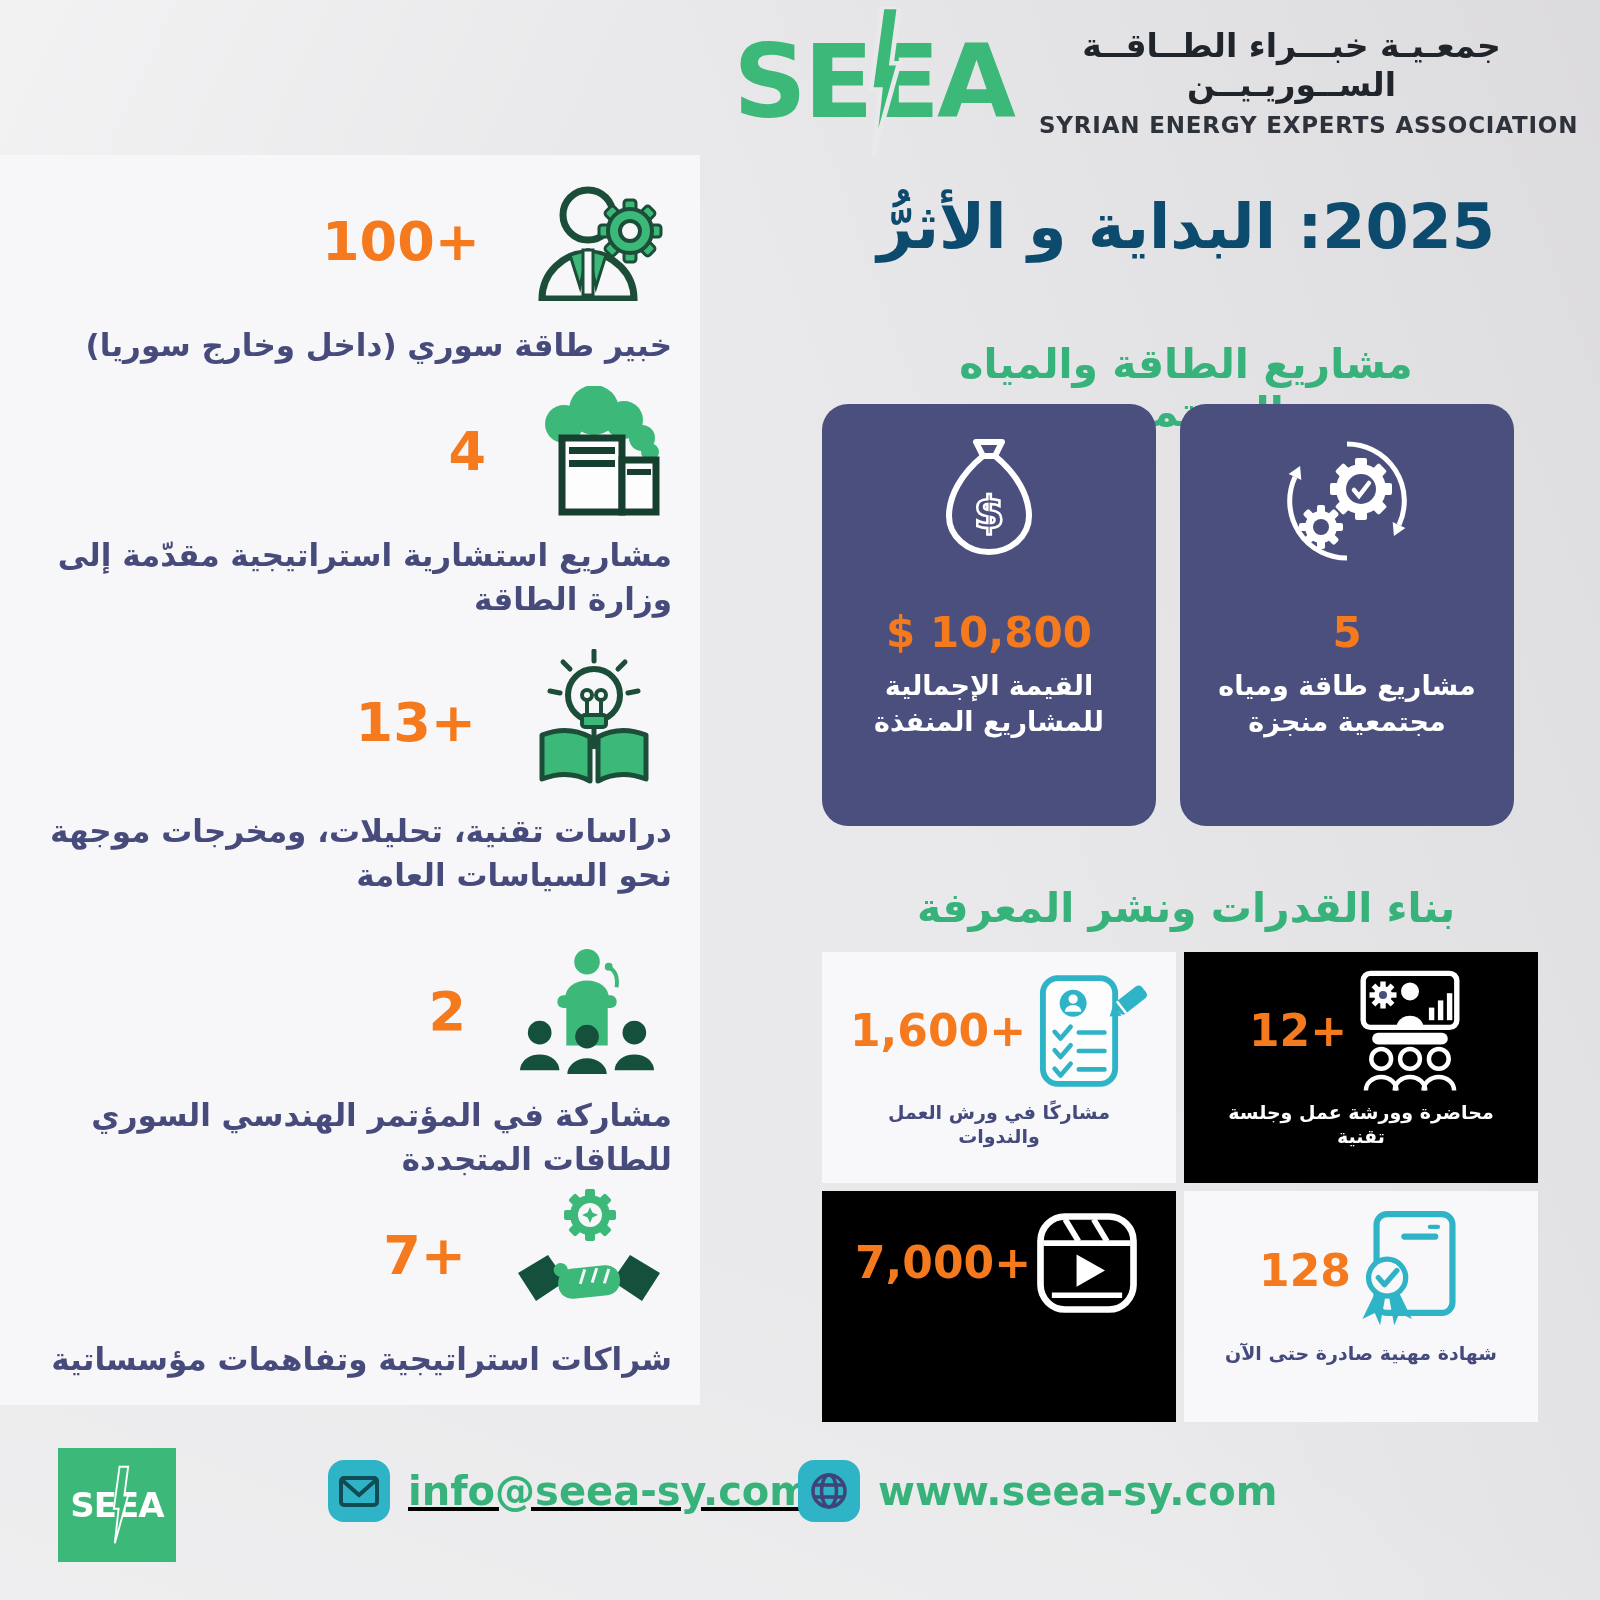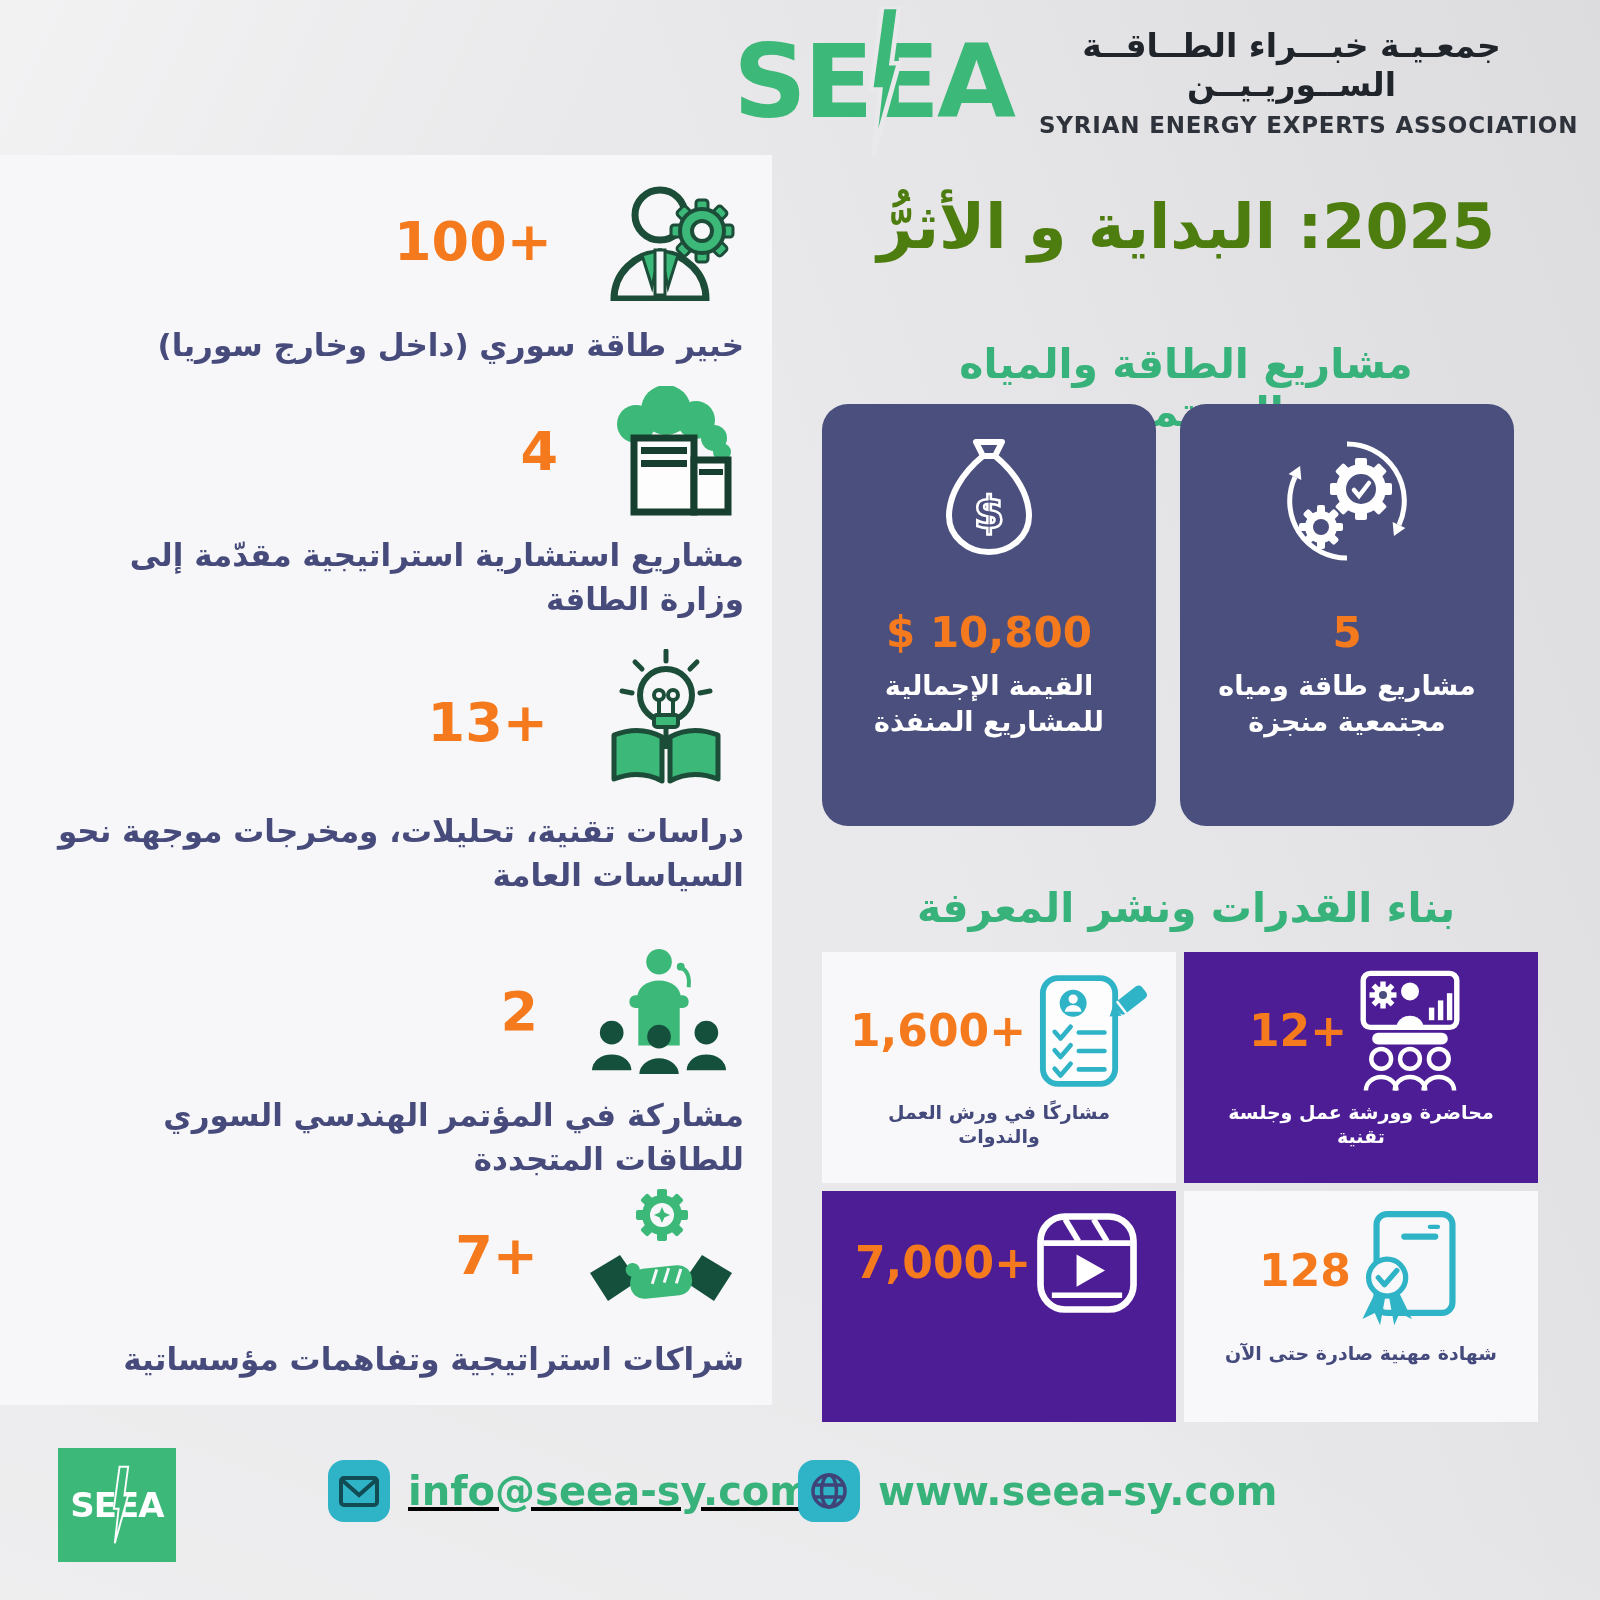--- a/index.html
+++ b/index.html
@@ -11,46 +11,46 @@
                    linear-gradient(20deg,rgba(255,255,255,.25) 0%,rgba(255,255,255,0) 30%);}
   
   .logo-block{position:absolute;top:26px;right:56px;display:flex;align-items:center;gap:26px;z-index:2;}
   .wordmark{position:relative;font-size:102px;font-weight:bold;letter-spacing:-3px;color:#3cb878;line-height:1;}
   .wordmark .bolt{position:absolute;left:130px;top:-24px;}
   .org-names{display:flex;flex-direction:column;gap:8px;width:505px;}
   .org-ar{font-size:33px;font-weight:bold;color:#20242b;text-align:center;direction:rtl;}
   .org-en{font-size:23px;font-weight:bold;color:#2e323a;letter-spacing:.8px;white-space:nowrap;}
   
   .page-title{position:absolute;top:190px;right:84px;width:660px;text-align:center;direction:rtl;
-        font-size:62px;font-weight:bold;color:#4d7c0f;line-height:1.2;}
+        font-size:62px;font-weight:bold;color:#0c4a6e;line-height:1.2;}
   .section-heading{position:absolute;right:84px;width:660px;text-align:center;direction:rtl;
         font-size:41px;font-weight:bold;color:#36b27a;}
   .heading-projects{top:340px;}
   .heading-capacity{top:884px;}
   
-  .left-panel{position:absolute;left:0;top:155px;width:772px;height:1250px;background:#f7f7f9;}
+  .left-panel{position:absolute;left:0;top:155px;width:700px;height:1250px;background:#f7f7f9;}
   .stat{position:absolute;left:0;right:0;}
   .stat-top{display:flex;align-items:center;justify-content:flex-end;gap:48px;padding-right:36px;height:142px;}
   .stat-number{font-size:54px;font-weight:bold;color:#f5791d;direction:ltr;line-height:1;}
   .stat-label{margin-top:10px;direction:rtl;text-align:right;padding:0 28px 0 40px;
         font-size:31px;font-weight:bold;color:#474b7c;line-height:1.42;}
   
   .cards{position:absolute;top:404px;left:822px;width:692px;display:flex;direction:rtl;gap:24px;}
   .card{flex:1;height:422px;box-sizing:border-box;background:#4b4f7e;border-radius:26px;
         display:flex;flex-direction:column;align-items:center;padding:26px 10px 18px;}
   .card-icon{height:142px;display:flex;align-items:center;justify-content:center;}
   .card-number{margin-top:40px;font-size:42px;font-weight:bold;color:#f5791d;direction:ltr;line-height:1;}
   .card-label{margin-top:14px;font-size:27px;font-weight:bold;color:#ffffff;text-align:center;
         direction:rtl;line-height:1.33;padding:0 10px;}
   
   .grid{position:absolute;top:952px;left:822px;width:716px;display:grid;
         grid-template-columns:1fr 1fr;grid-auto-rows:231px;gap:8px;}
   .cell{box-sizing:border-box;overflow:hidden;}
   .cell.light{background:#f8f8fa;}
-  .cell.purple{background:#4c1d95;}
+  .cell.purple{background:#000000;}
   .cell-top{display:flex;align-items:center;justify-content:center;padding-top:16px;}
   .cell-number{font-size:44px;font-weight:bold;color:#f5791d;direction:ltr;line-height:1;}
   .cell-label{margin-top:6px;text-align:center;direction:rtl;font-size:19px;font-weight:bold;line-height:1.28;padding:0 26px;}
   .cell.light .cell-label{color:#454a7d;}
   .cell.purple .cell-label{color:#ffffff;}
   
   .footer-logo-box{position:absolute;left:58px;top:1448px;width:118px;height:114px;background:#3cb878;
         display:flex;align-items:center;justify-content:center;}
   .footer-logo-box .logo-text{position:relative;z-index:1;color:#ffffff;font-size:34px;font-weight:bold;letter-spacing:-1px;}
   .footer-logo-box .bolt{position:absolute;left:52px;top:8px;z-index:2;}

